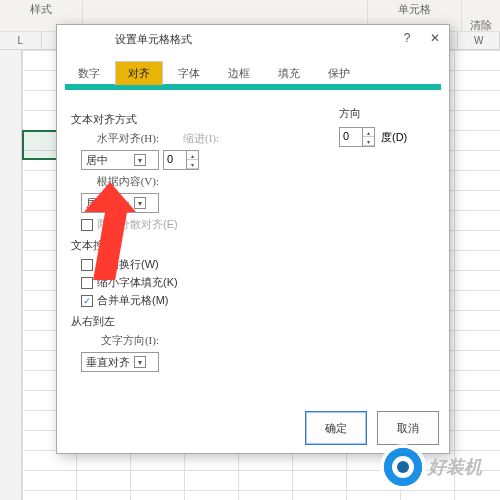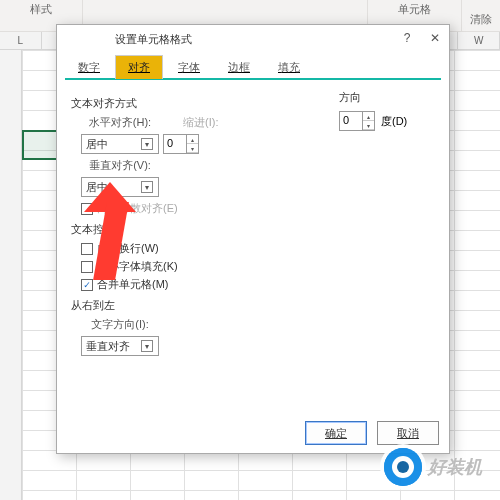--- a/index.html
+++ b/index.html
@@ -11,66 +11,66 @@
     .rowhdr { position:absolute; top:50px; left:0; width:22px; bottom:0; background:#f3f3f3; border-right:1px solid #d6d6d6; }
     .grid { position:absolute; top:50px; left:22px; right:0; bottom:0;
       background-image:linear-gradient(#e0e0e0 1px,transparent 1px),linear-gradient(90deg,#e0e0e0 1px,transparent 1px);
       background-size:54px 20px; }
     .sel { position:absolute; top:80px; left:0; width:50px; height:30px; border:2px solid #217346; background:rgba(33,115,70,.1); }
 
     .dialog { position:absolute; top:24px; left:56px; width:394px; height:430px; background:#fff; border:1px solid #aaa; box-shadow:3px 3px 12px rgba(0,0,0,.25); }
     .dlg-title { height:28px; line-height:28px; padding:0 18px; font-size:12px; position:relative; color:#333;margin-left:40px; }
     .dlg-title .help,.dlg-title .close { position:absolute; top:0; width:28px; height:28px; text-align:center; line-height:26px; color:#555; font-size:12px; cursor:default; }
     .dlg-title .help{ right:28px; } .dlg-title .close{ right:0; }
-    .tabs { display:flex; border-bottom:2px solid #14b8a6; margin:2px 8px;text-decoration:underline; }
+    .tabs { display:flex; border-bottom:6px solid #14b8a6; margin:8px 8px; }
     .tab { padding:4px 12px; border:1px solid transparent; border-bottom:none; margin-right:2px; margin-bottom:-1px; color:#555; }
     .tab.active { border-color:#ccc; background:#eab308; color:#222; }
     .body { padding:8px 14px; position:relative; height:calc(100% - 28px - 24px - 36px); }
     .grp-label { color:#333; margin:6px 0 4px; }
     .row { display:flex; align-items:center; margin:4px 0; }
-    .row label { width:78px; text-align:center; color:#555; }
-    .select { width:78px; height:20px; border:1px solid #999; display:flex; align-items:center; justify-content:space-between; padding:0 5px 0 4px; background:#fff; color:#333; }
+    .row label { width:78px; text-align:right; color:#555;font-family:Liberation Serif, serif; }
+    .select { width:78px; height:20px; border:1px solid #999; display:flex; align-items:center; justify-content:space-between; padding:0 12px 0 4px; background:#fff; color:#333; }
     .select .arr { width:12px; height:12px; border:1px solid #888; display:flex; align-items:center; justify-content:center; font-size:8px; color:#555; }
     .spin { width:36px; height:20px; border:1px solid #999; margin-left:4px; display:flex; }
     .spin span:first-child{ flex:1; padding:2px 3px; }
     .spin .ud { width:12px; display:flex; flex-direction:column; border-left:1px solid #999; }
     .spin .ud i{ flex:1; display:flex; align-items:center; justify-content:center; font-size:6px; color:#555; border-bottom:1px solid #ccc; font-style:normal; }
     .chk { display:flex; align-items:center; margin:3px 0; }
     .chk .box { width:12px; height:12px; border:1px solid #666; margin-right:4px; display:flex; align-items:center; justify-content:center; font-size:9px; color:#333; }
     .chk.checked .box { color:#1668c4; }
     .chk .lbl { color:#333; }
     .dir-panel { position:absolute; top:8px; right:14px; width:96px; }
     .dir-box { width:96px; height:100px; border:1px solid #999; position:relative; margin-top:2px; }
     .dir-center { position:absolute; top:50%; left:50%; transform:translate(-50%,-50%); font-size:10px; color:#333; }
     .dir-left { position:absolute; top:38%; left:6px; writing-mode:vertical-rl; font-size:10px; color:#333; }
     .dot{ position:absolute; width:3px; height:3px; background:#333; border-radius:50%; }
     .rdot{ position:absolute; width:5px; height:5px; background:#c43; border-radius:50%; transform:rotate(45deg); }
     .deg-row{ display:flex; align-items:center; margin-top:6px; }
     .footer { position:absolute; bottom:8px; right:10px; display:flex; gap:10px; }
-    .btn { min-width:62px; height:24px; border:1px solid #8a8a8a; background:#fdfdfd; display:flex; align-items:center; justify-content:center; color:#333;text-decoration:underline; }
+    .btn { min-width:62px; height:34px; border:1px solid #8a8a8a; background:#fdfdfd; display:flex; align-items:center; justify-content:center; color:#333; }
     .btn.primary { border:1px solid #3a76c4; box-shadow:0 0 0 1px #a6c8ff inset; }
 
     .arrow { position:absolute; top:190px; left:70px; width:70px; height:90px; pointer-events:none; z-index:50; }
     .arrow-stem { position:absolute; bottom:0; left:30px; width:22px; height:78px; background:#ff3b30; transform:skewX(-10deg); }
     .arrow-head { position:absolute; top:-8px; left:14px; width:0; height:0; border-left:26px solid transparent; border-right:26px solid transparent; border-bottom:30px solid #ff3b30; }
 
     .watermark { position:absolute; right:18px; bottom:14px; display:flex; align-items:center; gap:6px; opacity:.95; z-index:60; }
     .wm-eye { width:38px; height:38px; border-radius:50%; background:#0f8be6; box-shadow:0 0 0 6px #0f8be6 inset, 0 0 0 4px #fff; display:flex; align-items:center; justify-content:center; }
     .wm-eye .inner{ width:22px; height:22px; border-radius:50%; background:#fff; display:flex; align-items:center; justify-content:center;}
     .wm-eye .pupil{ width:12px; height:12px; border-radius:50%; background:#0b5f9e;}
     .wm-text { font-size:18px; color:#bbb; font-style:italic; font-weight:600;}
   </style>
 </head>
 <body>
 
 <div class="ribbon-frag">
   <div>样式</div>
   <div style="flex:1"></div>
   <div>单元格</div>
-  <div style="border:none;padding:12px 8px;">清除</div>
+  <div style="border:none;padding:18px 8px;">清除</div>
 </div>
 
 <div class="colhdr">
   <span>L</span>
   <span></span>
   <span></span>
   <span></span>
   <span></span>
   <span></span>
   <span></span>
@@ -90,20 +90,21 @@
     <span>设置单元格格式</span>
     <span class="help">?</span>
     <span class="close">✕</span>
   </div>
   <div class="tabs">
     <div class="tab">数字</div>
     <div class="tab active">对齐</div>
     <div class="tab">字体</div>
     <div class="tab">边框</div>
     <div class="tab">填充</div>
+    <div class="tab">保护</div>
   </div>
   <div class="body">
     <div class="grp-label">文本对齐方式</div>
     <div style="padding-left:10px;">
       <div class="row">
         <label>水平对齐(H):</label>
         <span style="width:24px"></span>
         <label style="width:auto;color:#aaa">缩进(I):</label>
       </div>
       <div class="row">
@@ -113,21 +114,21 @@
         </div>
         <div class="spin">
           <span>0</span>
           <span class="ud">
               <i>▴</i>
               <i>▾</i>
             </span>
         </div>
       </div>
       <div class="row">
-          <label>垂直对齐(V):</label>
+          <label>根据内容(V):</label>
         </div>
       <div class="row">
         <div class="select">
           <span>居中</span>
             <span class="arr">▾</span>
         </div>
       </div>
       <div class="chk" style="color:#aaa">
         <span class="box"></span>
         <span class="lbl" style="color:#aaa">两端分散对齐(E)</span>

